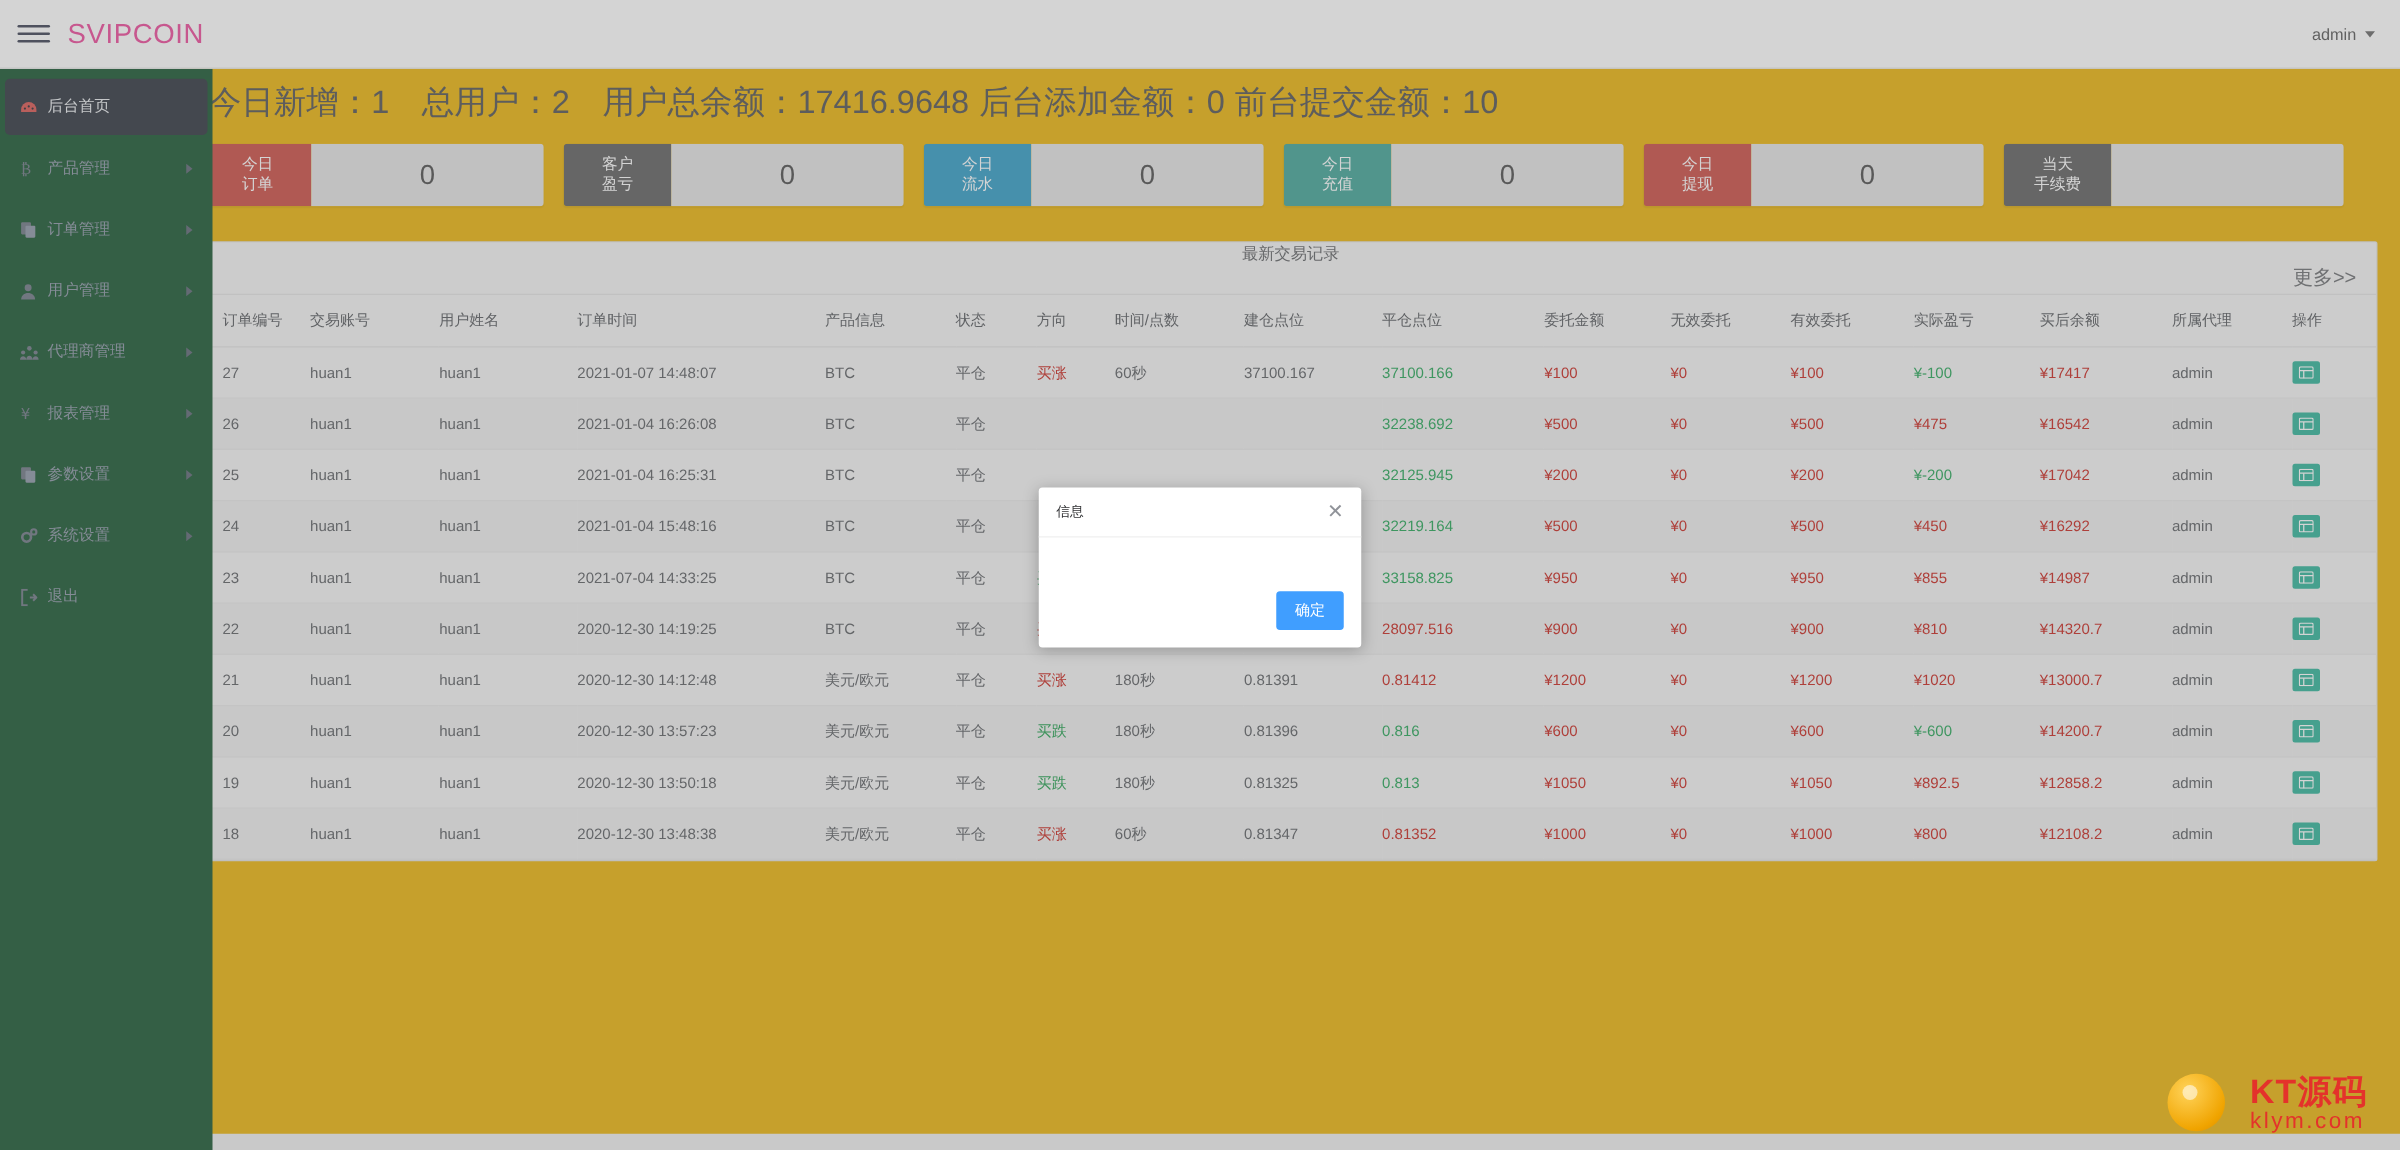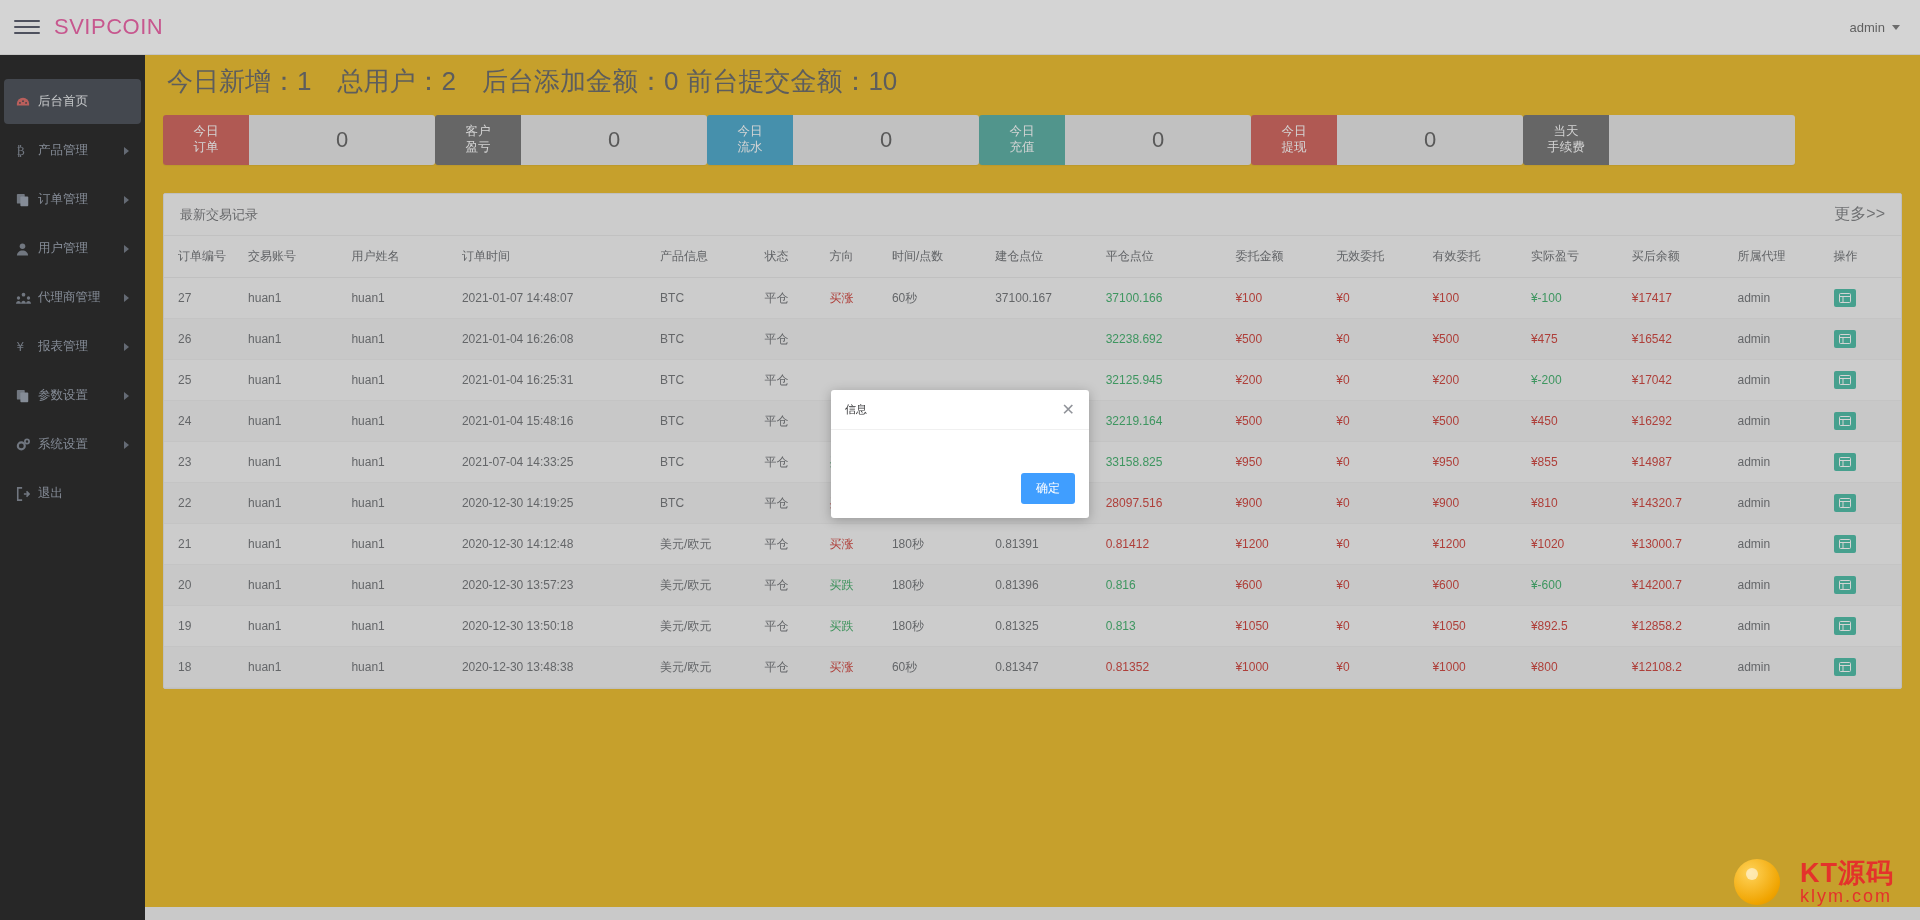--- a/index.html
+++ b/index.html
@@ -21,22 +21,22 @@
     flex-direction: column; justify-content: center; gap: 4px; cursor: pointer; }
   .hamburger i { display: block; height: 2px; background: #3a3f51; border-radius: 1px; }
   .brand { margin-left: 14px; font-size: 22px; color: #ec4899; letter-spacing: .5px; }
   .topbar-right { margin-left: auto; margin-right: 20px; display: flex; align-items: center;
     font-size: 13px; color: #555; cursor: pointer; }
   .caret-down { margin-left: 7px; width: 0; height: 0; border-left: 4px solid transparent;
     border-right: 4px solid transparent; border-top: 5px solid #666; display: inline-block; }
 
   
   .sidebar {
-    position: absolute; top: 55px; left: 0; width: 145px; height: 865px;
-    background: #000000; padding-top: 24px; z-index: 4;
+    position: absolute; top: 55px; left: 0; width: 170px; height: 865px;
+    background: #14532d; padding-top: 8px; z-index: 4;
   }
   .nav-item {
     position: relative; height: 45px; display: flex; align-items: center;
     padding: 0 12px; color: #8b95a5; font-size: 12.5px; cursor: pointer;
     margin: 0 4px; border-radius: 4px;
   }
   .nav-item.active { background: #2b313b; color: #fff; }
   .nav-item .nav-ico { width: 22px; font-size: 12px; display: inline-flex;
     align-items: center; justify-content: flex-start; flex: 0 0 22px; }
   .nav-item .nav-ico svg { display: block; }
@@ -51,38 +51,38 @@
     background: #eab308; padding: 0; overflow: hidden; }
 
   .stat-head {
     margin: 22px 0 0 22px; font-size: 26px; color: #505050;
     display: flex; align-items: baseline; white-space: nowrap;
   }
   .stat-head .seg { margin-right: 26px; }
   .stat-head .seg.tight { margin-right: 8px; }
 
   
-  .cards { display: flex; margin: 16px 0 0 18px; gap: 0; }
+  .cards { display: flex; margin: 16px 0 0 18px; gap: 16px; }
   .card { display: flex; width: 272px; height: 50px; border-radius: 3px; overflow: hidden;
     box-shadow: 0 1px 1px rgba(0,0,0,.06); }
   .card-tag { width: 86px; flex: 0 0 86px; display: flex; flex-direction: column;
     align-items: center; justify-content: center; color: #fff; font-size: 12.5px;
     line-height: 1.25; }
   .card-val { flex: 1; background: #e3e3e3; display: flex; align-items: center;
     justify-content: center; font-size: 22px; color: #4a4a4a; }
   .c-red { background: #cb4b42; }
   .c-gray { background: #5d5d5d; }
   .c-blue { background: #2f9bc4; }
   .c-teal { background: #3fa396; }
 
   
   .panel { margin: 28px 18px 0 18px; background: #f3f3f3; border: 1px solid #e0e0e0;
     border-radius: 2px; }
   .panel-head { height: 42px; display: flex; align-items: center; padding: 0 16px;
-    border-bottom: 1px solid #e4e4e4; background: #f3f3f3; }
+    border-bottom: 1px solid #e4e4e4; background: #f3f3f3; flex-direction: column; }
   .panel-title { font-size: 13px; color: #5e6063; }
   .panel-more { margin-left: auto; font-size: 16px; color: #6b6d70; cursor: pointer; }
 
   table { width: 100%; border-collapse: collapse; background: #f3f3f3; }
   thead th { font-size: 12px; color: #55585c; font-weight: normal; text-align: left;
     padding: 12px 0 12px 0; border-bottom: 1px solid #e2e2e2; white-space: nowrap; }
   tbody td { font-size: 12px; color: #5a5d61; padding: 11px 0; border-bottom: 1px solid #e8e8e8;
     white-space: nowrap; }
   tbody tr:nth-child(even) { background: #ededed; }
   .col-pad { padding-left: 14px !important; }
@@ -251,20 +251,21 @@
       <span class="nav-label">退出</span>
     </div>
 
   </div>
 
   <div class="main">
 
     <div class="stat-head">
       <span class="seg"><span>今日新增：</span><span>1</span></span>
       <span class="seg"><span>总用户：</span><span>2</span></span>
+      <span class="seg tight"><span>用户总余额：</span><span>17416.9648</span></span>
       <span class="seg tight"><span>后台添加金额：</span><span>0</span></span>
       <span class="seg tight"><span>前台提交金额：</span><span>10</span></span>
     </div>
 
     <div class="cards">
       <div class="card">
         <div class="card-tag c-red">
           <span>今日</span>
           <span>订单</span>
         </div>

